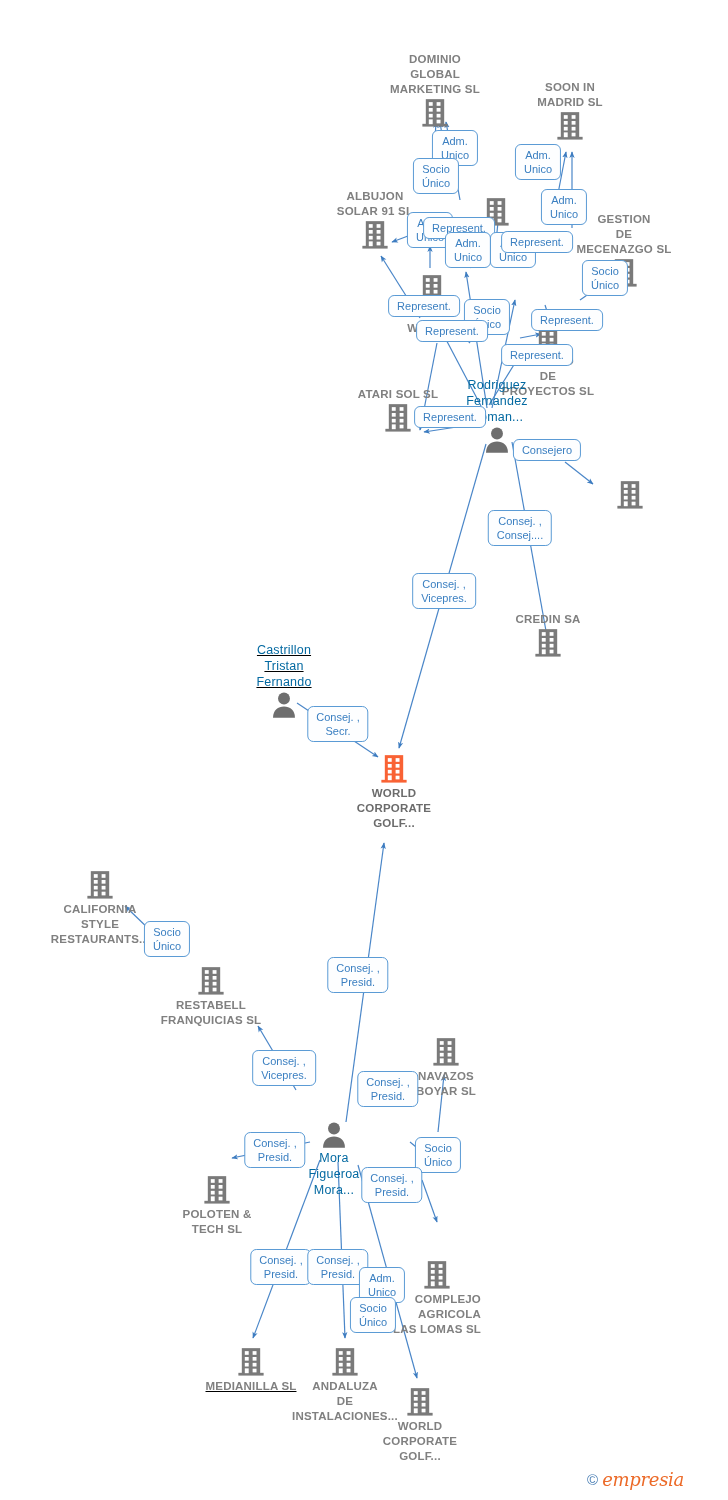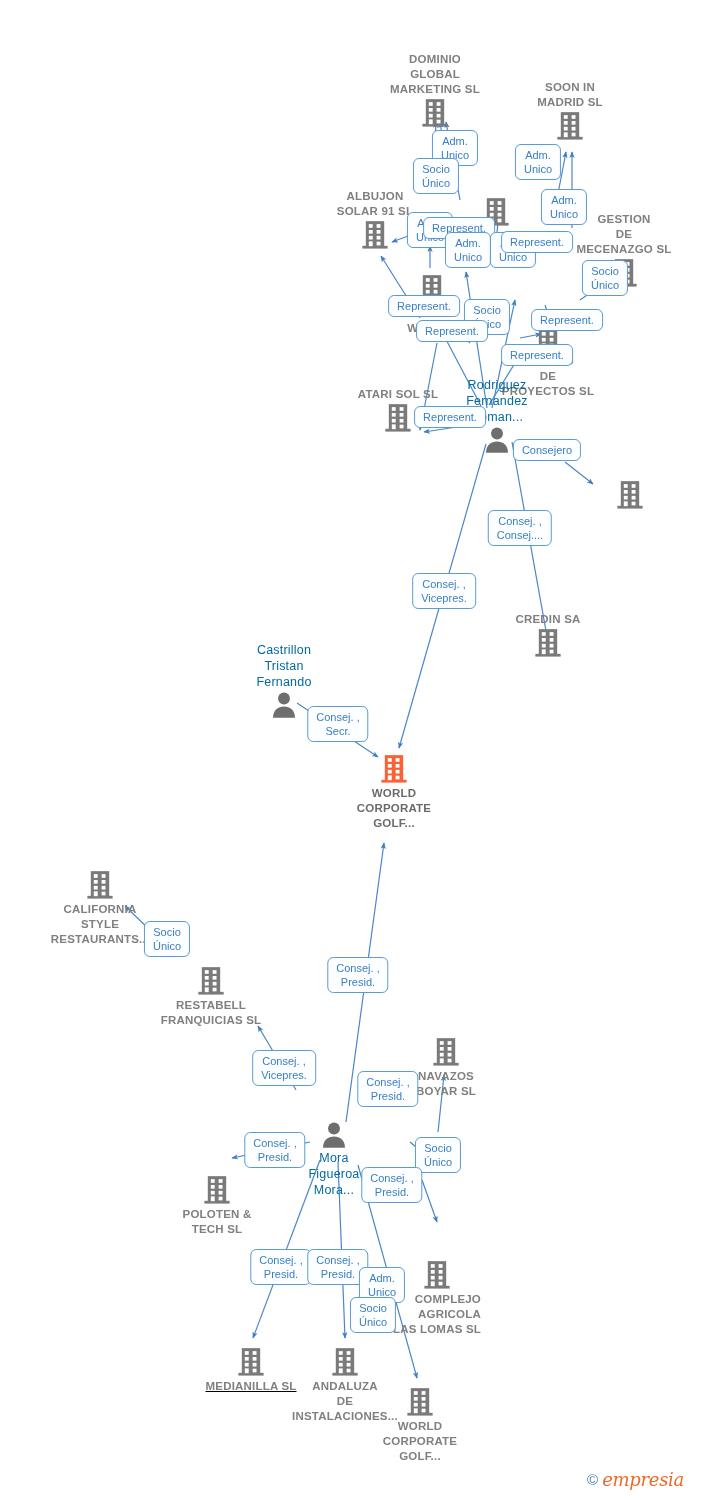--- a/index.html
+++ b/index.html
@@ -331,21 +331,21 @@
             <rect x="13.4" y="3.6" width="3.4" height="3.2" fill="#fff"></rect>
             <rect x="6.6" y="8.7" width="3.4" height="3.2" fill="#fff"></rect>
             <rect x="13.4" y="8.7" width="3.4" height="3.2" fill="#fff"></rect>
             <rect x="6.6" y="13.8" width="3.4" height="3.2" fill="#fff"></rect>
             <rect x="13.4" y="13.8" width="3.4" height="3.2" fill="#fff"></rect>
             <rect x="6.6" y="18.6" width="3.4" height="4.2" fill="#fff"></rect>
             <rect x="13.4" y="18.9" width="3.4" height="3.2" fill="#fff"></rect>
           </svg></div>
         <div class="node-label">CREDIN SA</div>
       </div>
-      <div class="node person label-above" style="left: 284px; top: 642px;">
+      <div class="node person label-above" style="left: 284px; top: 642px; text-decoration: underline;">
         <div class="glyph"><svg width="28" height="28" viewBox="0 0 24 24" aria-hidden="true">
             <circle cx="12" cy="6.4" r="5.1" fill="#6e6e6e"></circle>
             <path d="M2.6 23 C2.6 16.4 7 13.3 12 13.3 C17 13.3 21.4 16.4 21.4 23 Z" fill="#6e6e6e"></path>
           </svg></div>
         <div class="node-label">Castrillon
 Tristan
 Fernando</div>
       </div>
       <div class="node focus" style="left: 394px; top: 754px;">
         <div class="glyph"><svg width="28" height="31" viewBox="0 0 24 27" aria-hidden="true">

